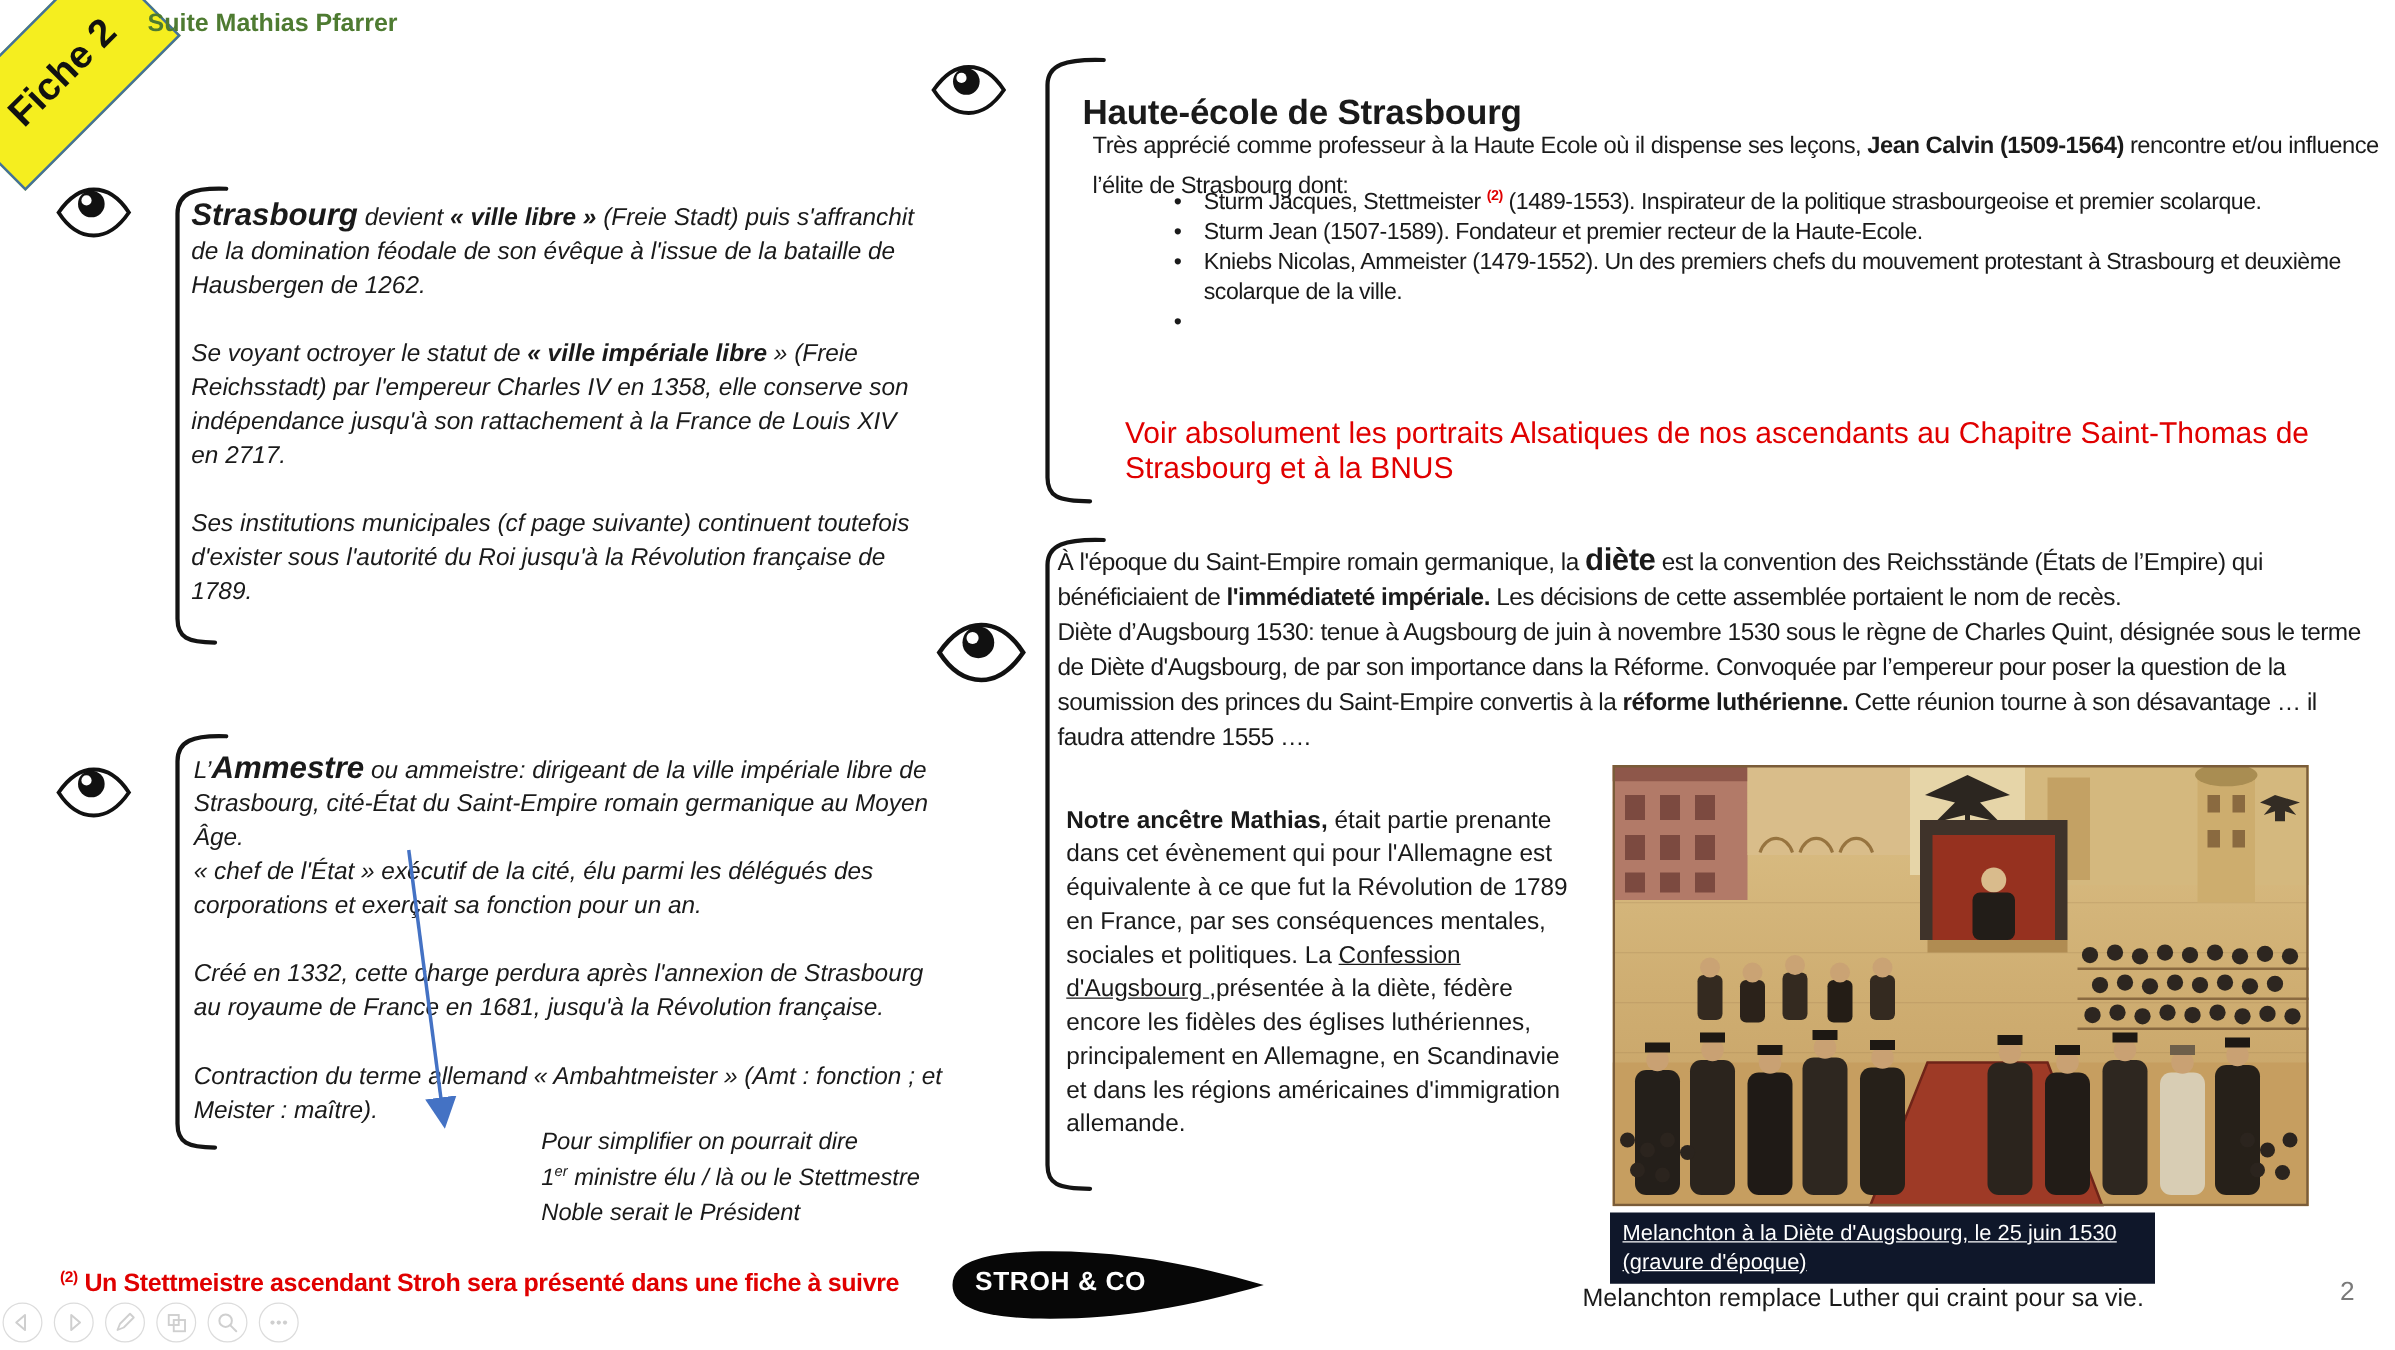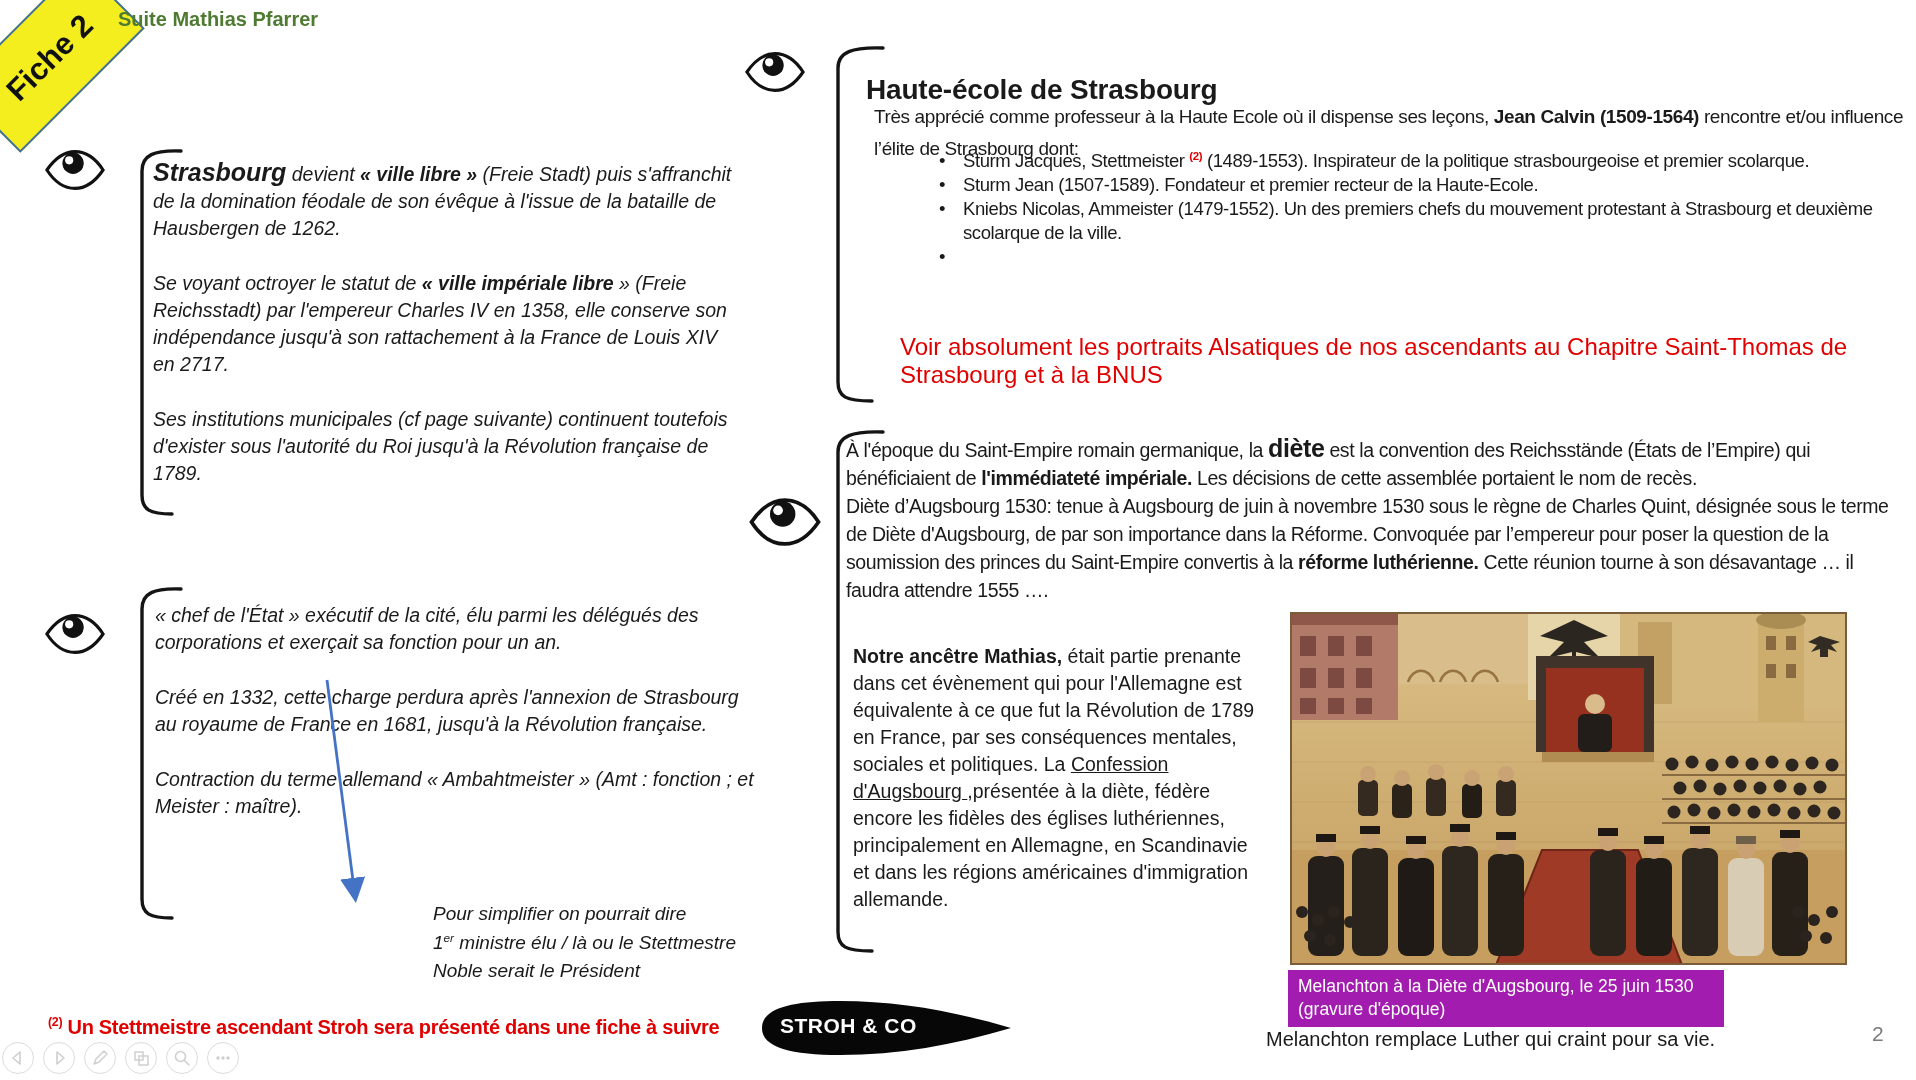--- a/index.html
+++ b/index.html
@@ -31,22 +31,22 @@
   .title{position:absolute;left:118px;top:8px;font-size:20px;font-weight:bold;color:var(--green);}
   .heading{position:absolute;left:866px;top:74px;font-size:28px;font-weight:bold;letter-spacing:-0.2px;}
   .bullets{position:absolute;left:939px;top:149px;width:955px;font-size:18.5px;line-height:24px;}
   .brow{display:flex;}
   .bm{width:24px;flex:none;}
   .rednote{position:absolute;left:900px;top:333px;width:1000px;font-size:24px;font-weight:400;color:var(--red);}
   .italicnote{position:absolute;left:433px;top:900px;width:340px;font-size:19px;line-height:28.5px;font-style:italic;}
   .footnote{position:absolute;left:48px;top:1016px;font-size:20px;font-weight:700;color:var(--red);letter-spacing:-0.3px;}
   .footnote .sup{font-size:0.62em;}
   .caption-box{
-    position:absolute;left:1288px;top:970px;width:416px;background:#a21caf;color:#fff;
-    font-size:17.5px;line-height:23px;padding:5px 10px 6px 10px;
+    position:absolute;left:1288px;top:970px;width:416px;background:#0f172a;color:#fff;
+    font-size:17.5px;line-height:23px;padding:5px 10px 6px 10px;text-decoration:underline;
   }
   .below-caption{position:absolute;left:1266px;top:1028px;font-size:20px;}
   .pagenum{position:absolute;left:1872px;top:1022px;font-size:21px;color:#7a7a7a;}
   .toolbar{position:absolute;left:2px;top:1042px;display:flex;gap:9px;}
   .tbtn{
     width:32px;height:32px;border-radius:50%;border:1.6px solid #dcdcdc;background:#fff;
     display:flex;align-items:center;justify-content:center;box-sizing:border-box;padding:0;cursor:pointer;
   }
   .logo{position:absolute;left:748px;top:996px;width:270px;height:64px;}
   .logo-text{
@@ -100,20 +100,21 @@
     <path d="M53,4 C22,3 8,8 8,24 L8,504 C8,519 16,523 42,523" fill="none" stroke="#141414" stroke-width="3.4" stroke-linecap="round"></path>
   </svg>
 
   <div class="txt abs" style="left:153px;top:160px;width:590px">
     <p><span class="b big">Strasbourg</span><span> devient </span><span class="b">« ville libre »</span><span> (Freie Stadt) puis s'affranchit de la domination féodale de son évêque à l'issue de la bataille de Hausbergen de 1262.</span></p>
     <p><span>Se voyant octroyer le statut de </span><span class="b">« ville impériale libre</span><span> » (Freie Reichsstadt) par l'empereur Charles IV en 1358, elle conserve son indépendance jusqu'à son rattachement à la France de Louis XIV en 2717.</span></p>
     <p><span>Ses institutions municipales (cf page suivante) continuent toutefois d'exister sous l'autorité du Roi jusqu'à la Révolution française de 1789.</span></p>
   </div>
 
   <div class="txt abs" style="left:155px;top:602px;width:600px">
+    <p class="tight"><span>L’</span><span class="b big">Ammestre</span><span> ou ammeistre: dirigeant de la ville impériale libre de Strasbourg, cité-État du Saint-Empire romain germanique au Moyen Âge.</span></p>
     <p><span>« chef de l'État » exécutif de la cité, élu parmi les délégués des corporations et exerçait sa fonction pour un an.</span></p>
     <p><span>Créé en 1332, cette charge perdura après l'annexion de Strasbourg au royaume de France en 1681, jusqu'à la Révolution française.</span></p>
     <p><span>Contraction du terme allemand « Ambahtmeister » (Amt : fonction ; et Meister : maître).</span></p>
   </div>
 
   <div class="italicnote">
     <div>Pour simplifier on pourrait dire</div>
     <div><span>1</span><span class="sup">er</span><span> ministre élu / là ou le Stettmestre</span></div>
     <div>Noble serait le Président</div>
   </div>

